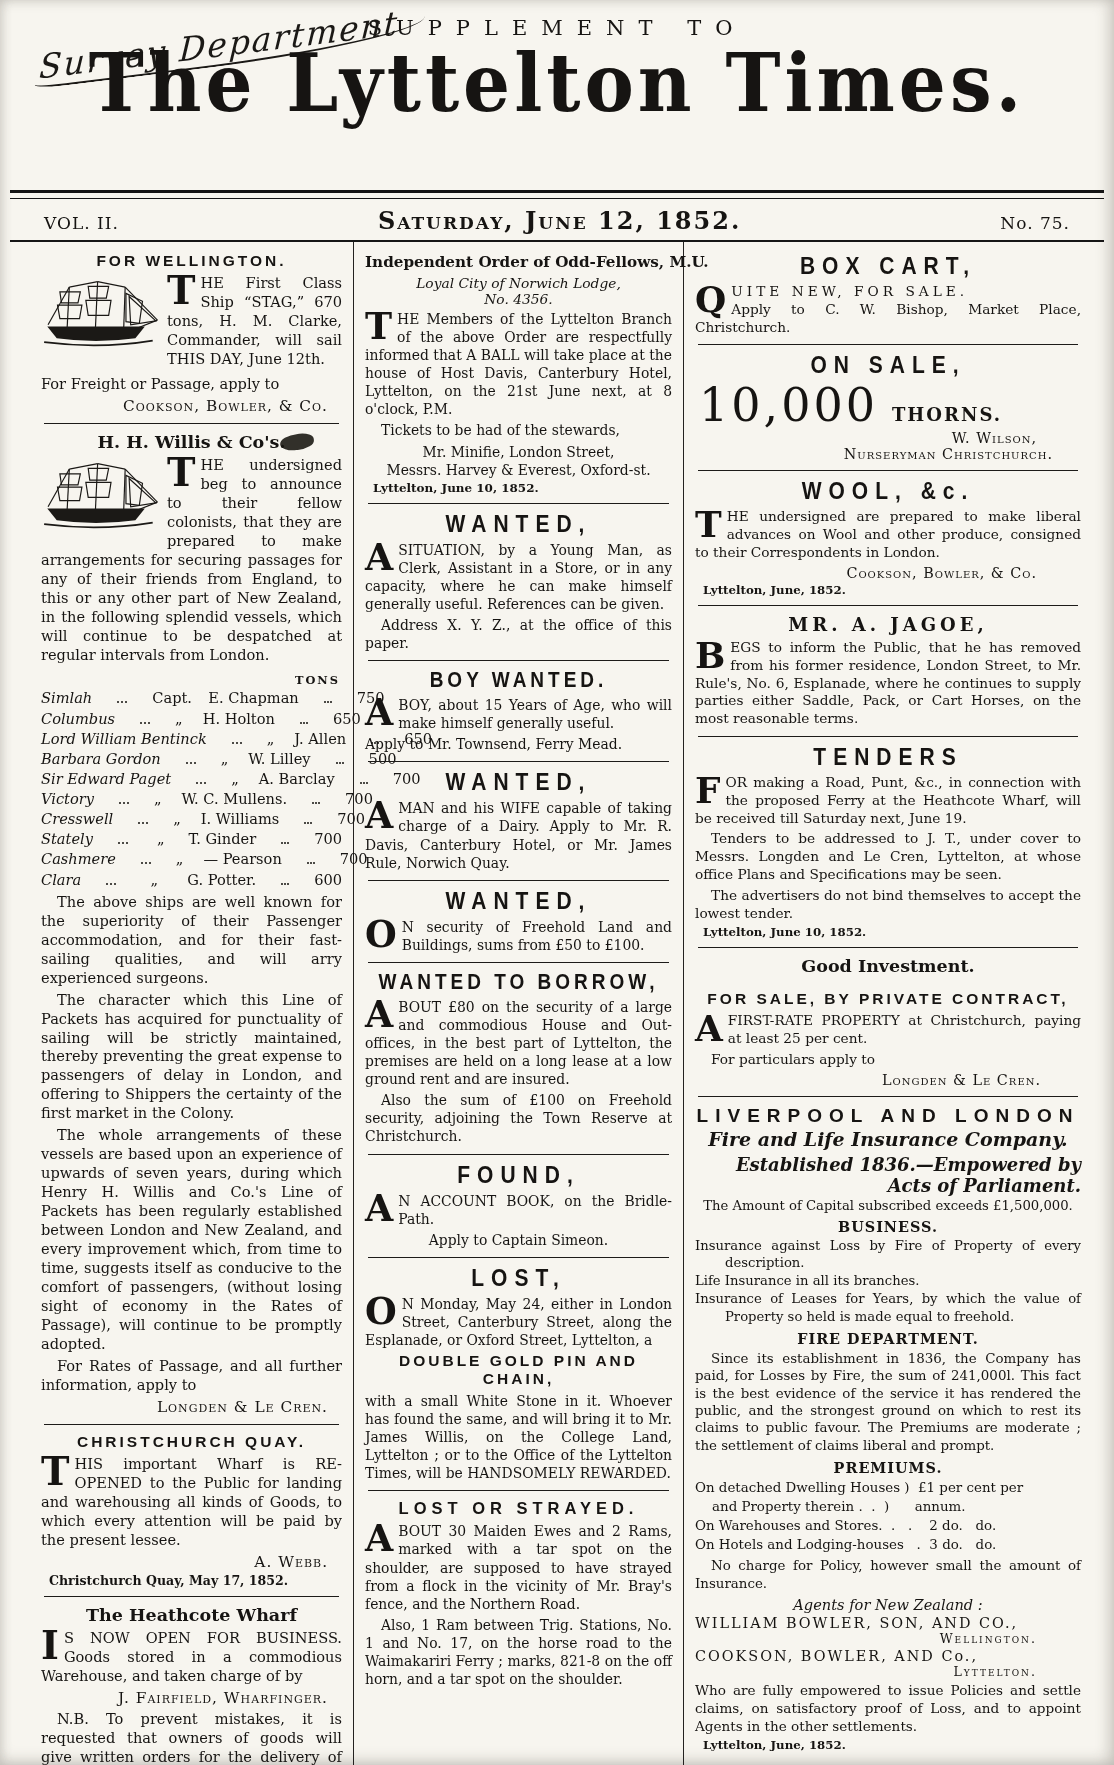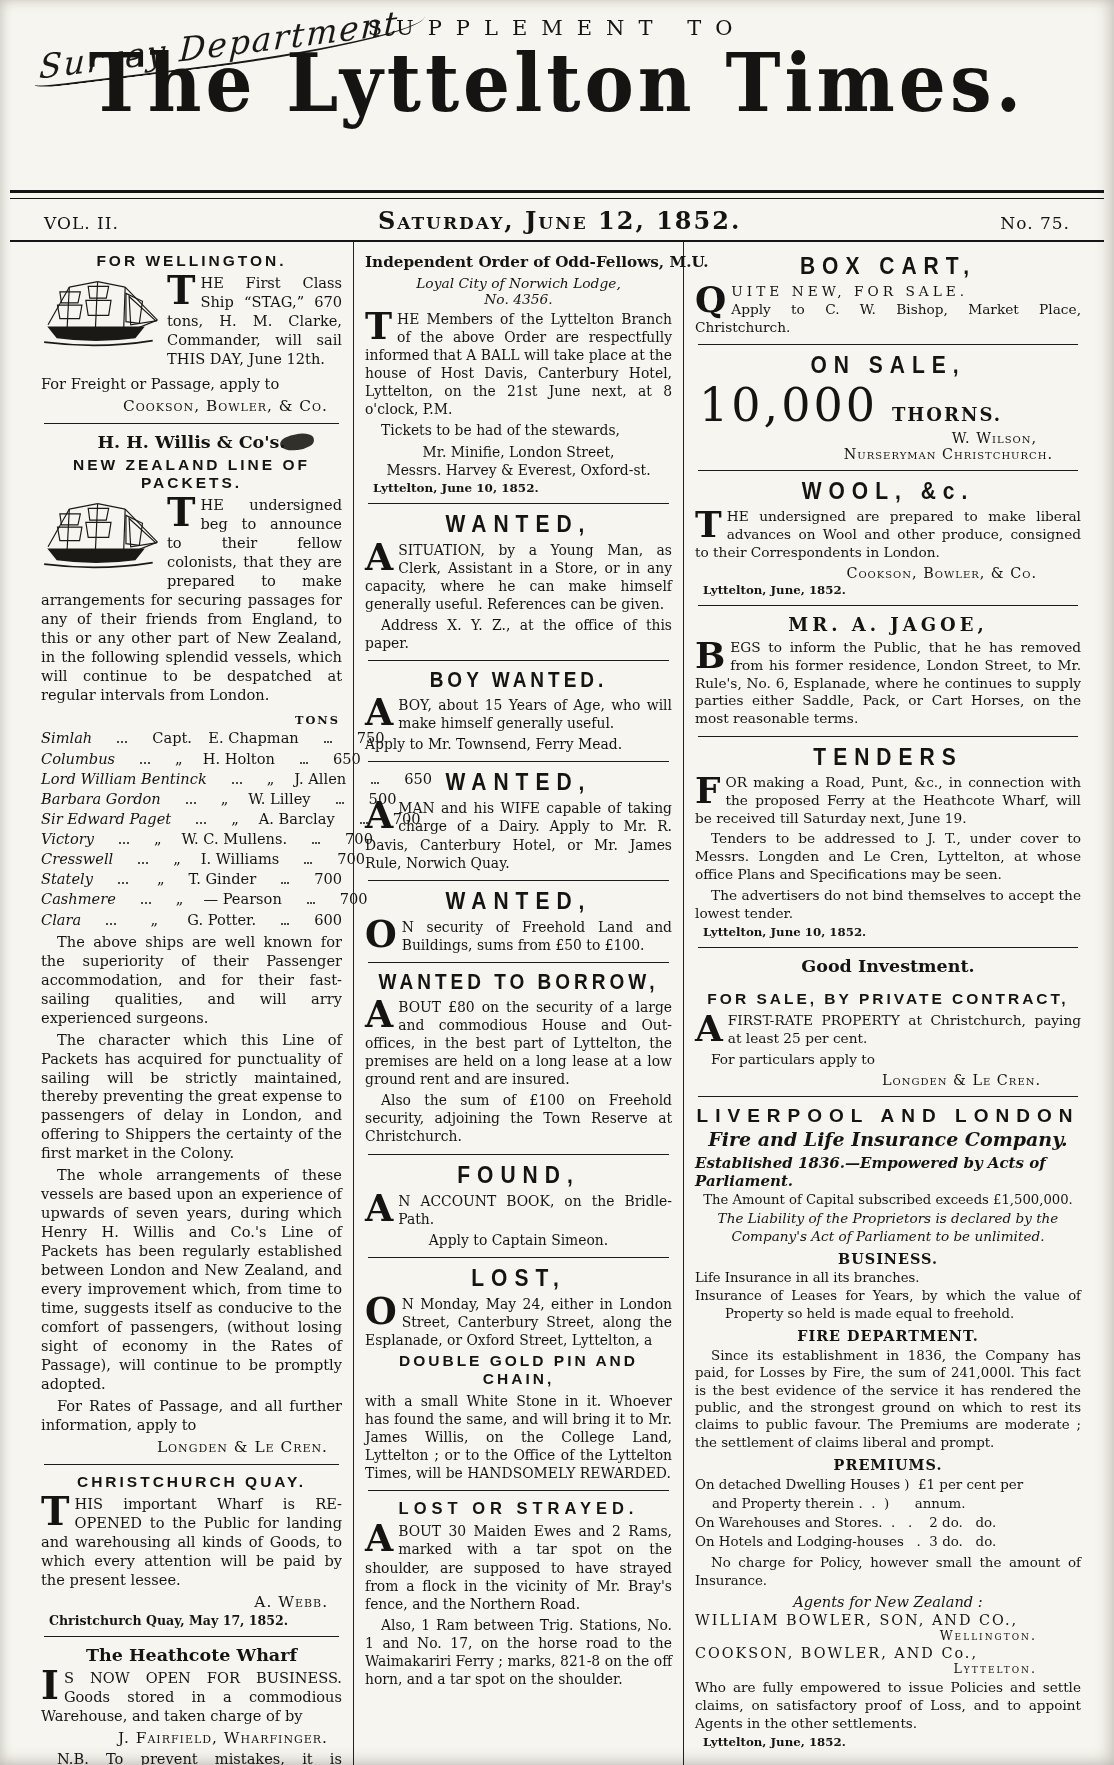--- a/index.html
+++ b/index.html
@@ -61,21 +61,21 @@
   .capt{width:36px; text-align:center; white-space:nowrap;}
   .master{white-space:nowrap;}
   .tons{width:28px; text-align:right;}
   .blot{position:absolute; width:34px; height:16px; background:#17150f; border-radius:60% 45% 55% 50%; margin-left:-6px; margin-top:2px; opacity:.88; transform:rotate(-6deg);}
   .rel{position:relative;}
   
   .thorns-row{display:flex; align-items:baseline; padding-left:4px;}
   .big-num{font-size:46px; letter-spacing:3px; font-weight:500; line-height:1;}
   .thorns-word{font-size:18px; letter-spacing:2px; padding-left:14px; font-weight:600;}
   
-  .ins-est{font-style:italic; text-align:left; font-size:15px; margin:4px 0 2px; font-weight:600;}
+  .ins-est{font-style:italic; text-align:right; font-size:18px; margin:4px 0 2px; font-weight:600;}
   .ins-cap{text-align:center; font-size:13.2px; margin:2px 0;}
   .ins-liab{font-style:italic; text-align:center; font-size:13.6px; margin:3px 10px; line-height:1.3;}
   .ins-head{text-align:center; font-weight:700; font-size:14.4px; letter-spacing:1px; margin:5px 0 2px;}
   .hang{padding-left:30px; text-indent:-30px; font-size:13.2px; line-height:1.3; margin:1px 0; text-align:justify;}
   .pre-line{white-space:pre; font-size:13.4px; line-height:1.42; margin:0;}
   .agents-head{font-style:italic; text-align:center; font-size:14.6px; margin:4px 0 2px;}
   .agent-name{text-align:left; letter-spacing:2px; font-size:14.4px; margin:2px 0 0;}
   .agent-place{text-align:right; padding-right:44px; font-variant:small-caps; letter-spacing:2px; font-size:12.6px; margin:0 0 2px;}
 </style>
 </head>
@@ -135,21 +135,20 @@
           <p class="body"><span class="dropcap">T</span><span>HE First Class Ship “STAG,” 670 tons, H. M. Clarke, Commander, will sail THIS DAY, June 12th.</span></p>
         </div>
         <p class="body">For Freight or Passage, apply to</p>
         <p class="sig">Cookson, Bowler, &amp; Co.</p>
       </section>
 
       <div class="rule"></div>
 
       <section class="ad">
         <h2 class="head-serif rel"><span>H. H. Willis &amp; Co's.</span><span class="blot"></span></h2>
-        <h3 class="head-sans">NEW ZEALAND LINE OF PACKETS.</h3>
         <div class="clearfix">
           <svg class="ship">
               <use href="#ship"></use>
             </svg>
           <p class="body"><span class="dropcap">T</span><span>HE undersigned beg to announce to their fellow colonists, that they are prepared to make arrangements for securing passages for any of their friends from England, to this or any other part of New Zealand, in the following splendid vessels, which will continue to be despatched at regular intervals from London.</span></p>
         </div>
         <div class="tons-row"><span>TONS</span></div>
         <div>
           <div class="ship-row">
               <span class="ship-name">Simlah</span>
@@ -392,22 +391,22 @@
         <p class="sig" style="padding-right:26px">Longden &amp; Le Cren.</p>
       </section>
 
       <div class="rule"></div>
 
       <section class="ad">
         <h2 class="head-sans" style="font-size:19px;letter-spacing:7px;margin-bottom:1px">LIVERPOOL AND LONDON</h2>
         <h3 class="head-serif" style="margin-top:0;font-size:19px;font-style:italic">Fire and Life Insurance Company.</h3>
         <p class="ins-est">Established 1836.—Empowered by Acts of Parliament.</p>
         <p class="ins-cap">The Amount of Capital subscribed exceeds £1,500,000.</p>
-        <p class="ins-liab">The Liability of the Proprietors is declared by the Company's Act of Parliament to be unlimited.</p>
         <h4 class="ins-head">BUSINESS.</h4>
+        <p class="hang">Insurance against Loss by Fire of Property of every description.</p>
         <p class="hang">Life Insurance in all its branches.</p>
         <p class="hang">Insurance of Leases for Years, by which the value of Property so held is made equal to freehold.</p>
         <h4 class="ins-head">FIRE DEPARTMENT.</h4>
         <p class="body indent" style="font-size:13.4px">Since its establishment in 1836, the Company has paid, for Losses by Fire, the sum of 241,000l. This fact is the best evidence of the service it has rendered the public, and the strongest ground on which to rest its claims to public favour. The Premiums are moderate ;  the settlement of claims liberal and prompt.</p>
         <h4 class="ins-head">PREMIUMS.</h4>
         <p class="pre-line">On detached Dwelling Houses )  £1 per cent per</p>
         <p class="pre-line">    and Property therein .  .  )      annum.</p>
         <p class="pre-line">On Warehouses and Stores.  .   .    2 do.   do.</p>
         <p class="pre-line">On Hotels and Lodging-houses   .  3 do.   do.</p>
         <p class="body indent" style="font-size:13.4px">No charge for Policy, however small the amount of Insurance.</p>

